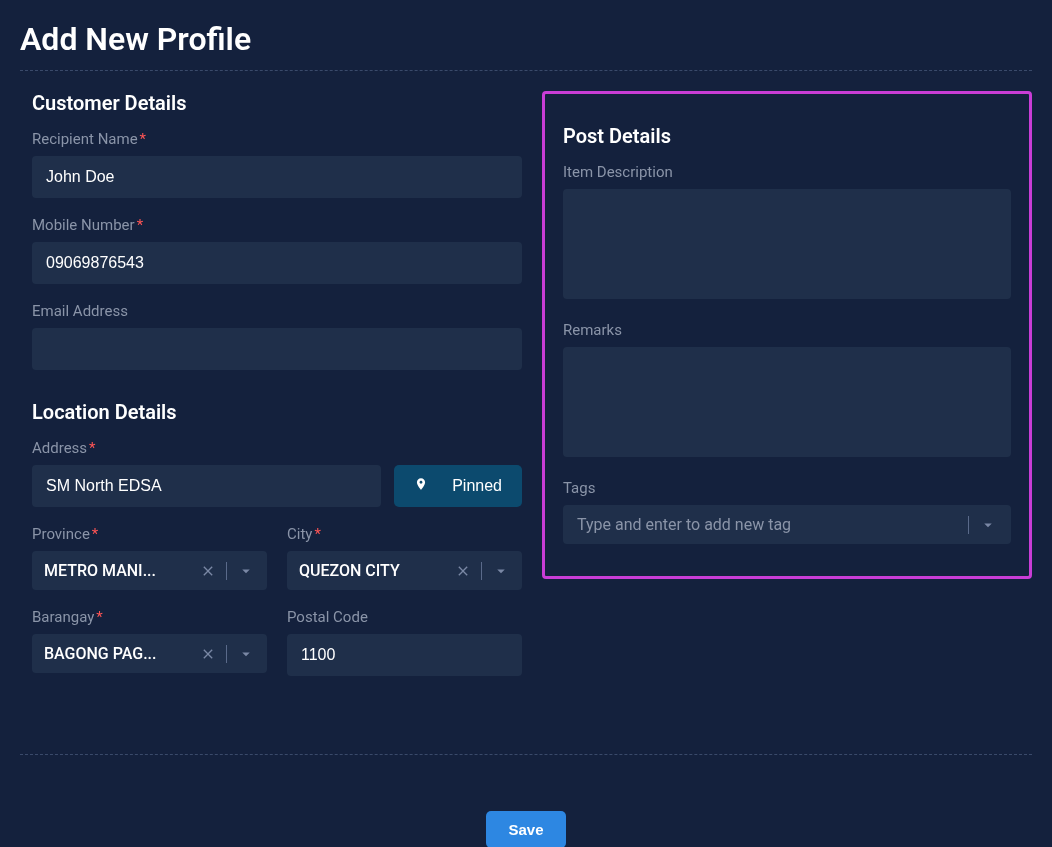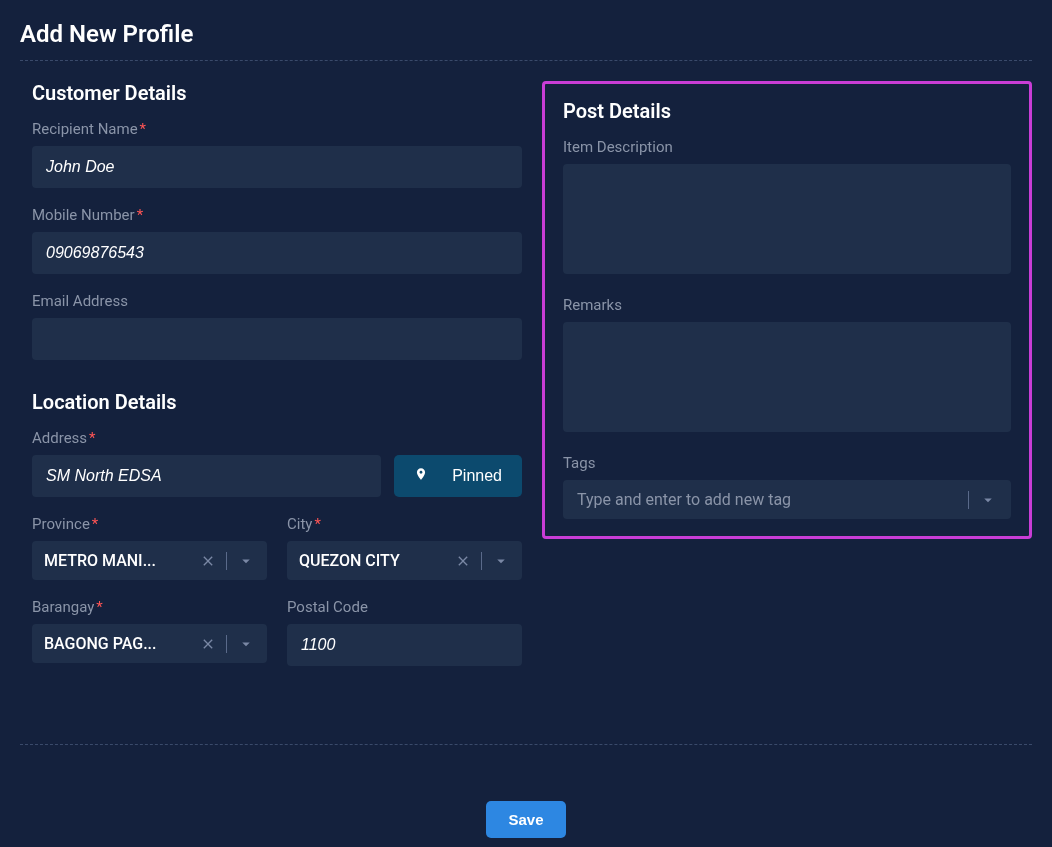--- a/index.html
+++ b/index.html
@@ -9,21 +9,21 @@
     }
     body {
       background-color: #14213d;
       color: #ffffff;
       font-family: -apple-system, BlinkMacSystemFont, "Segoe UI", Roboto, sans-serif;
       padding: 20px;
       width: 1052px;
       height: 847px;
     }
     .page-title {
-      font-size: 24px;
+      font-size: 32px;
       font-weight: 600;
       margin-bottom: 12px;
     }
     .dashed-divider {
       border: none;
       border-top: 1px dashed #3a4a6a;
       margin-bottom: 20px;
     }
     .main-container {
       display: flex;
@@ -56,21 +56,20 @@
     }
     .form-input {
       width: 100%;
       background-color: #1f2f4a;
       border: none;
       border-radius: 4px;
       padding: 12px 14px;
       color: #ffffff;
       font-size: 16px;
       outline: none;
-      font-style: italic;
     }
     .form-textarea {
       width: 100%;
       background-color: #1f2f4a;
       border: none;
       border-radius: 4px;
       padding: 12px 14px;
       color: #ffffff;
       font-size: 16px;
       outline: none;
@@ -151,21 +150,21 @@
     .chevron-btn svg {
       width: 18px;
       height: 18px;
     }
     .location-section {
       margin-top: 30px;
     }
     .highlighted-box {
       border: 3px solid #c93dd6;
       border-radius: 4px;
-      padding: 15px 18px;
+      padding: 30px 18px;
     }
     .tags-control {
       background-color: #1f2f4a;
       border-radius: 4px;
       padding: 10px 14px;
       display: flex;
       align-items: center;
       justify-content: space-between;
     }
     .tags-placeholder {

